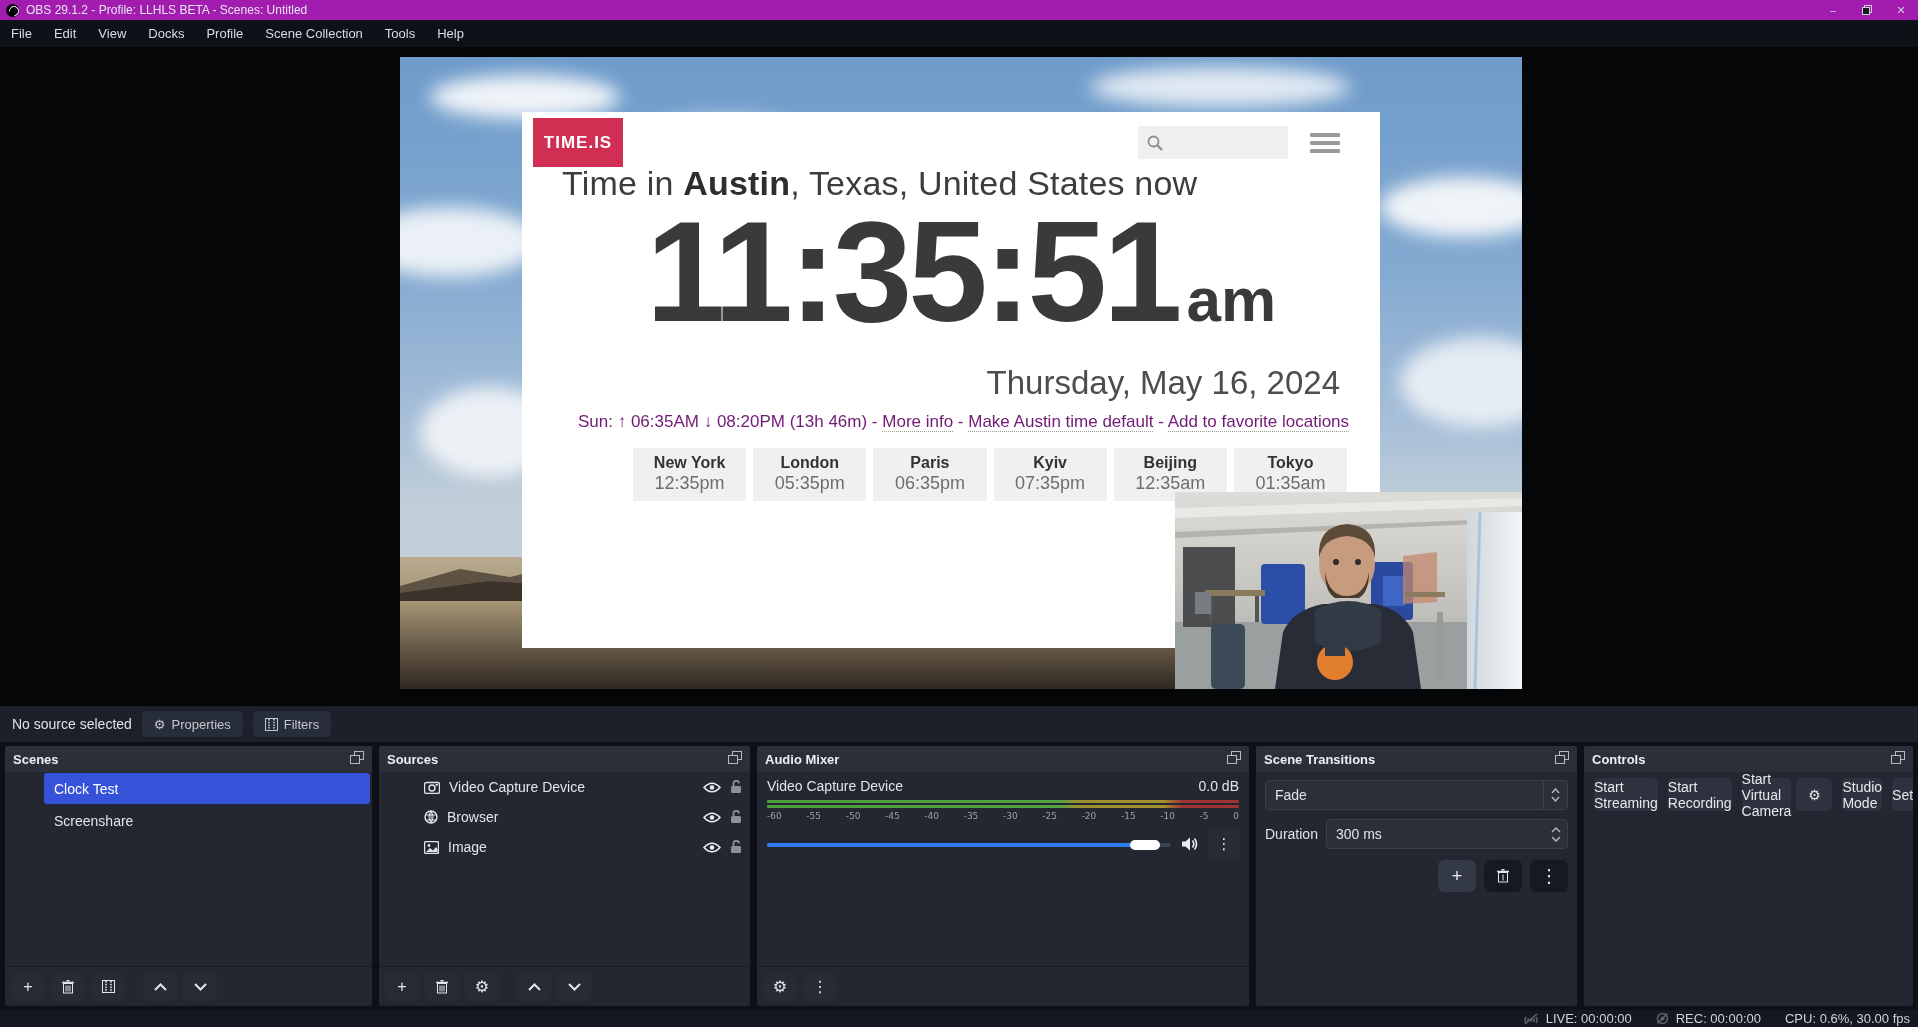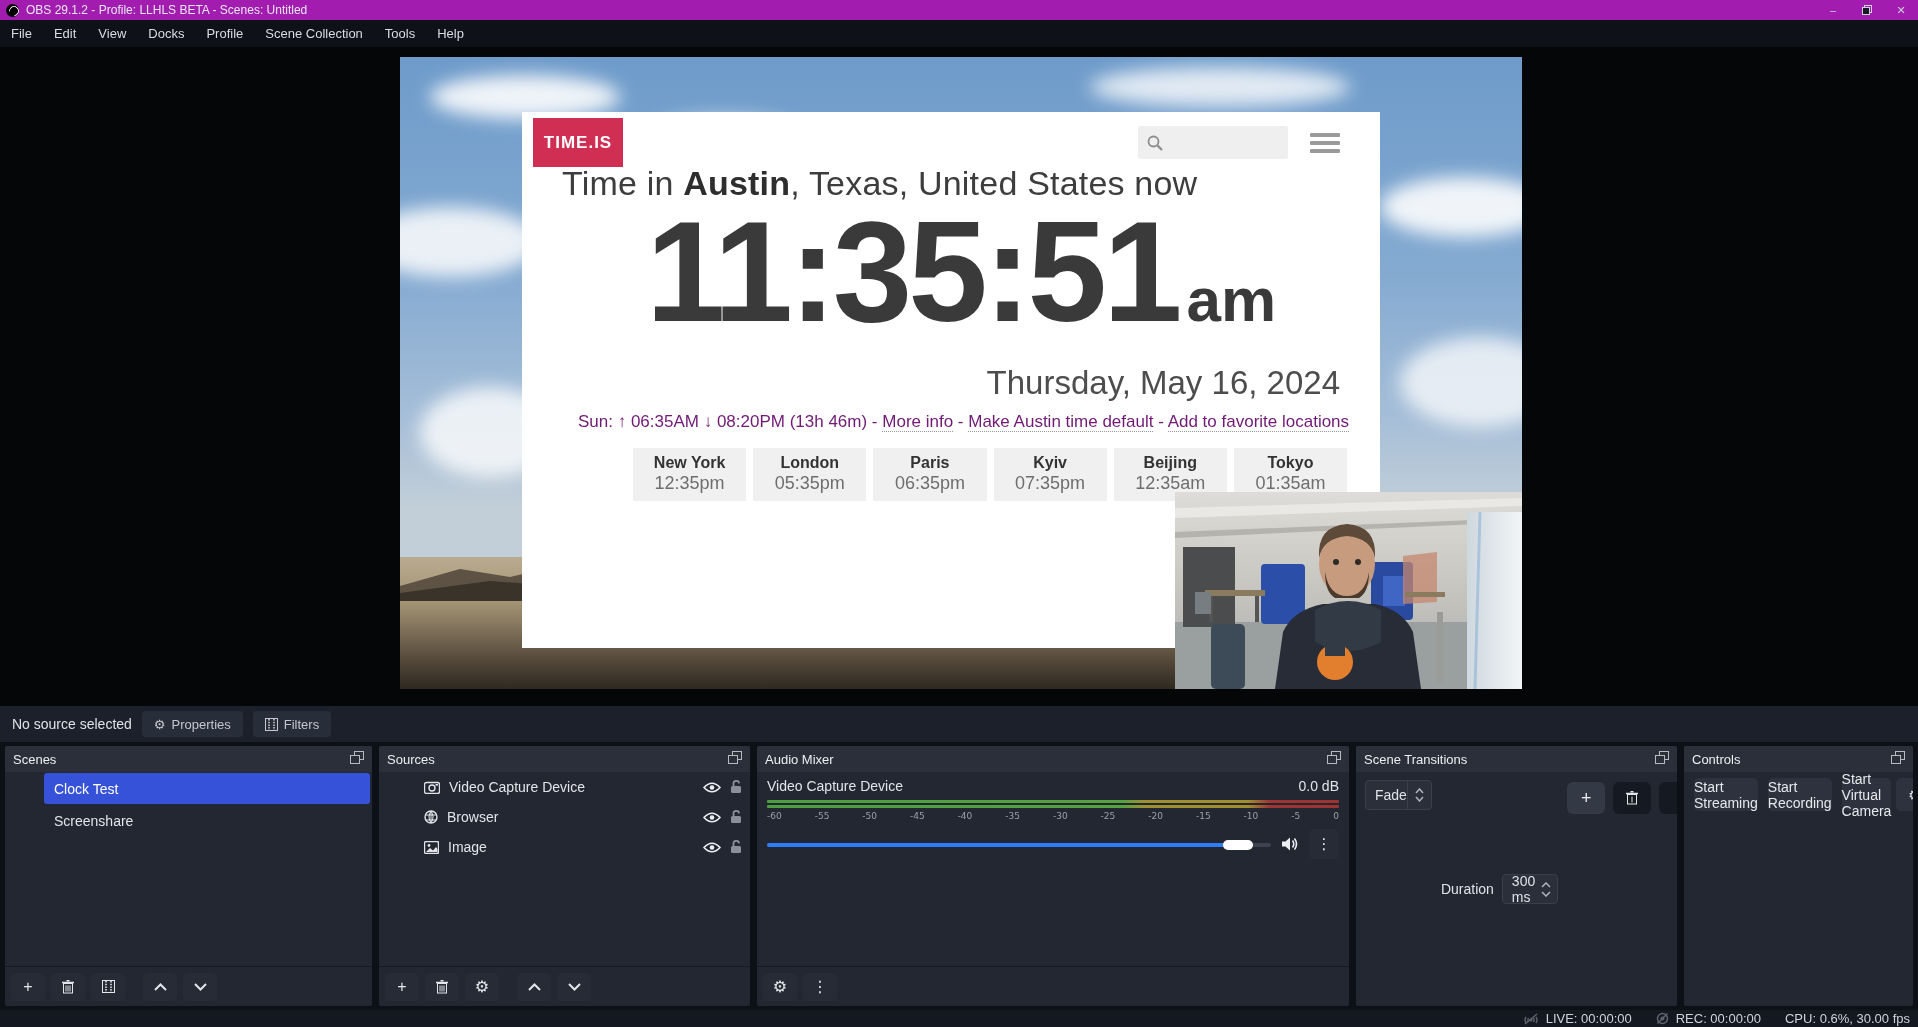--- a/index.html
+++ b/index.html
@@ -70,29 +70,29 @@
   .srcbar .msg { margin-left:12px; }
   .sb-btn { height:26px; display:flex; align-items:center; gap:6px; padding:0 12px;
             background:#272d39; border-radius:4px; color:#c3c7cf; font-size:13px; margin-left:10px; }
   .sb-btn:first-of-type { margin-left:150px; }
 
   
   .docks { position:absolute; left:0; top:742px; width:100%; height:268px; background:#0d1016;
            display:flex; gap:7px; padding:4px 5px; }
   .panel { background:#232732; border-radius:2px; display:flex; flex-direction:column; overflow:hidden; }
   .p-head { height:26px; background:#2b2f3a; display:flex; align-items:center; padding:0 8px;
-            color:#eceef2; font-size:13px; font-weight:normal; flex:none; }
+            color:#eceef2; font-size:13px; font-weight:bold; flex:none; }
   .p-head .popout { margin-left:auto; opacity:.85; }
   .p-body { flex:1; position:relative;padding-left:37px; }
   .p-foot { height:40px; border-top:1px solid #161a22; display:flex; align-items:center;
             gap:6px; padding:0 6px; flex:none; }
   .t-btn { width:34px; height:28px; background:#262b36; border-radius:5px; display:flex;
            align-items:center; justify-content:center; color:#e3e5ea; font-size:16px; }
   .t-gap { width:6px; }
-  .w-scenes { width:367px; } .w-sources { width:371px; } .w-mixer { width:592px;justify-content:flex-end; }
+  .w-scenes { width:367px; } .w-sources { width:371px; } .w-mixer { width:492px;justify-content:flex-end; }
   .w-trans { width:321px; } .w-controls { flex:1; }
 
   .scene-item { height:31px; display:flex; align-items:center; padding-left:10px; color:#e2e4ea;
                 font-size:14px; margin:1px 2px; border-radius:3px; }
   .scene-item.sel { background:#3652d9; color:#fff; }
 
   .src-item { height:30px; display:flex; align-items:center; padding:0 8px; color:#e2e4ea;
               font-size:14px; gap:9px; }
   .src-item .grow { flex:1; }
   .icn { display:flex; align-items:center; justify-content:center; }
@@ -109,21 +109,21 @@
   .mx-slider { display:flex; align-items:center; margin-top:8px; gap:10px; }
   .mx-track { position:relative; flex:1; height:22px; }
   .mx-track .line { position:absolute; left:0; top:10px; height:4px; width:100%; background:#3c4250; border-radius:2px; }
   .mx-track .fill { position:absolute; left:0; top:10px; height:4px; width:93%; background:#2f7df6; border-radius:2px; }
   .mx-track .handle { position:absolute; left:calc(93% - 13px); top:7px; width:30px; height:10px;
                       background:#fff; border-radius:5px; }
   .kebab { width:30px; height:30px; background:#262b36; border-radius:5px; display:flex;
            align-items:center; justify-content:center; color:#e8eaef; font-size:15px; }
 
   
-  .tr-body { padding:8px 9px; display:flex; flex-direction:row; gap:9px; }
+  .tr-body { padding:8px 9px; display:flex; flex-direction:column; gap:9px; }
   .combo { height:30px; background:#2a2f3a; border:1px solid #3a3f4b; border-radius:4px;
            display:flex; align-items:center; color:#dfe2e8; font-size:14px; }
   .combo .val { padding-left:9px; flex:1; }
   .combo .spin { width:24px; height:100%; border-left:1px solid #3a3f4b; display:flex;
                  flex-direction:column; align-items:center; justify-content:center; gap:2px; color:#aeb3bd; }
   .dur-row { display:flex; align-items:center; gap:8px; color:#dfe2e8; font-size:14px; }
   .spinbox { flex:1; height:30px; background:#2a2f3a; border:1px solid #3a3f4b; border-radius:4px;
              display:flex; align-items:center; color:#dfe2e8; font-size:14px; }
   .spinbox .val { padding-left:9px; flex:1; }
   .spinbox .arrows { width:22px; display:flex; flex-direction:column; align-items:center; gap:3px; color:#aeb3bd; }

